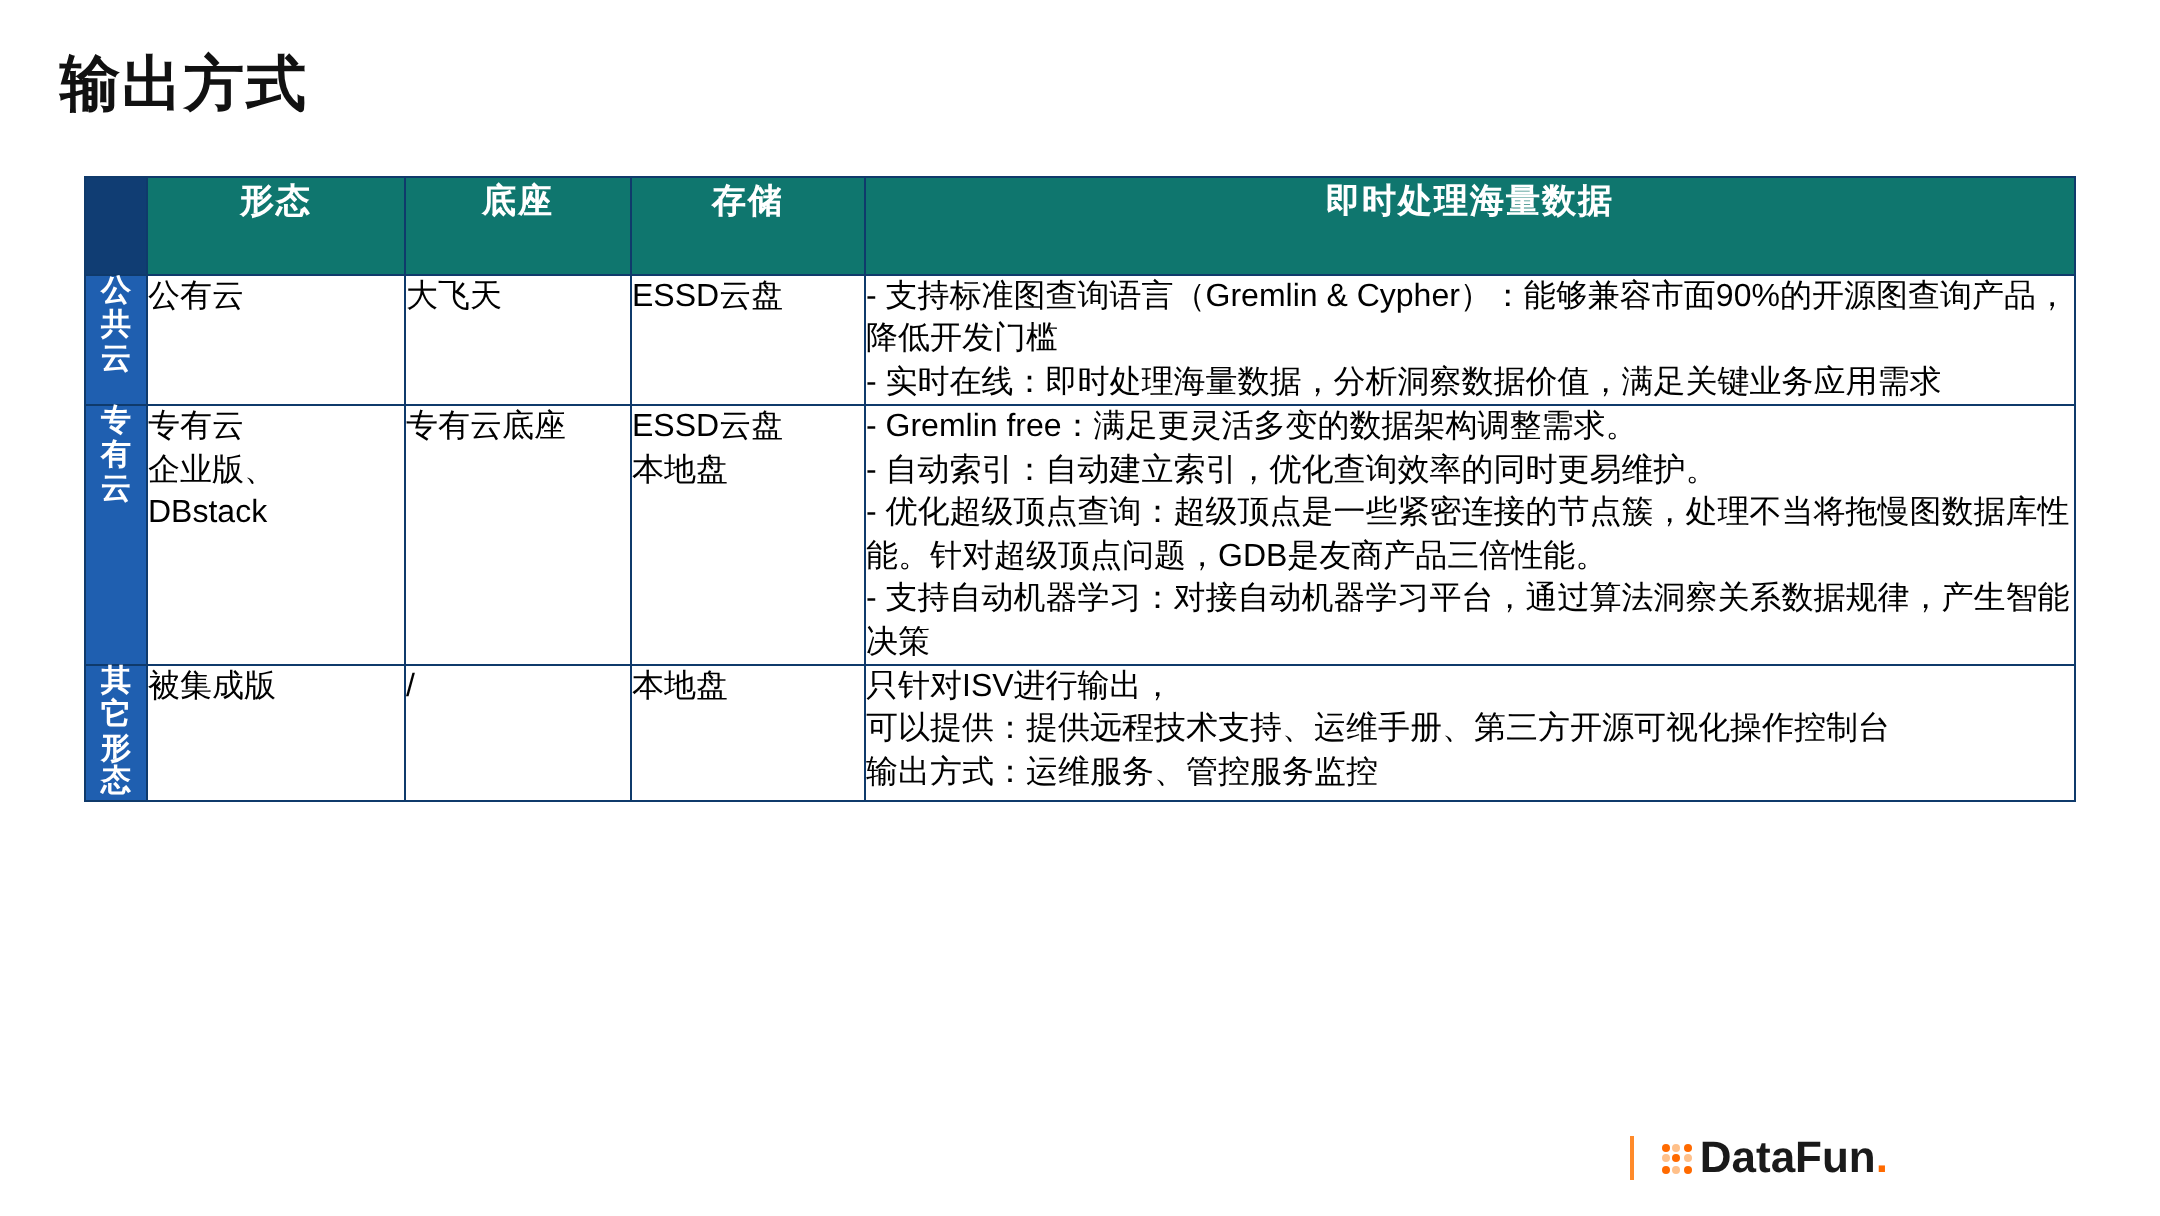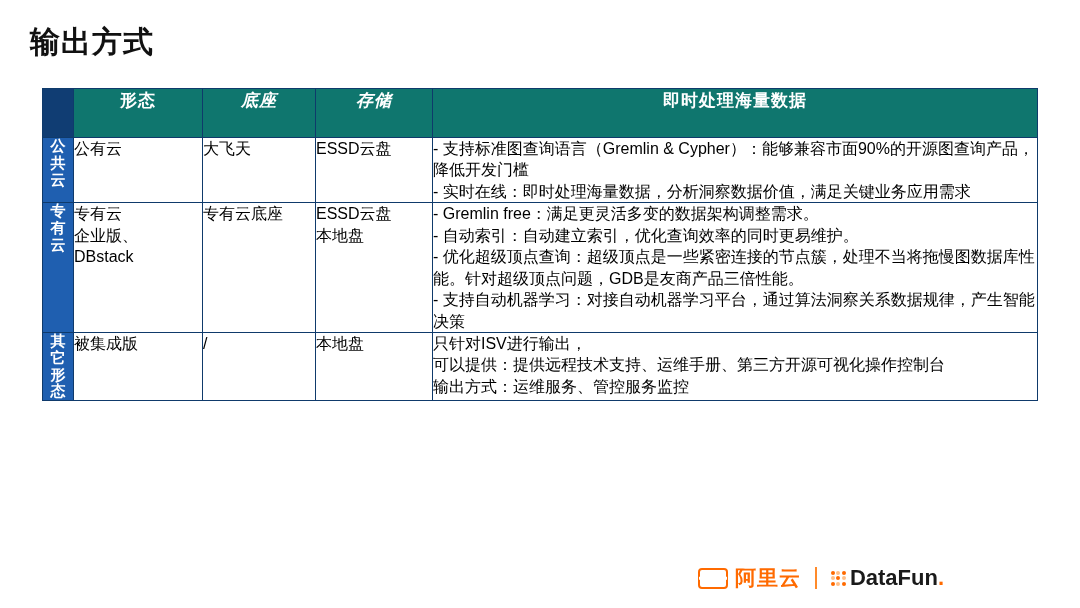--- a/index.html
+++ b/index.html
@@ -82,22 +82,22 @@
     line-height: 1.34;
     padding: 7px 7px 8px 7px;
     color: #000000;
     margin-left: 19px;
   }
   td.cell .line {
     display: block;
     white-space: pre-wrap;
   }
   .w-form { width: 128px; }
-  .w-base { width: 112px; font-style: italic; }
-  .w-store { width: 116px; font-style: italic; }
+  .w-base { width: 112px; }
+  .w-store { width: 116px; }
   .w-desc { width: auto; }
 
   
   .footer {
     position: absolute;
     right: 28px;
     bottom: 16px;
     display: flex;
     align-items: center;
     gap: 14px;
@@ -252,24 +252,20 @@
             <span class="line">可以提供：提供远程技术支持、运维手册、第三方开源可视化操作控制台</span>
             <span class="line">输出方式：运维服务、管控服务监控</span>
           </td>
         </tr>
 
       </tbody>
     </table>
   </div>
 
   <div class="footer">
-    <div class="ali-logo">
-      <span class="ali-mark"></span>
-      <span class="ali-text">阿里云</span>
-    </div>
     <div class="divider-bar"></div>
     <div class="datafun-logo">
       <span class="df-dots">
         <i></i>
           <i class="dim"></i>
           <i></i>
           <i class="dim"></i>
           <i></i>
           <i class="dim"></i>
           <i></i>

